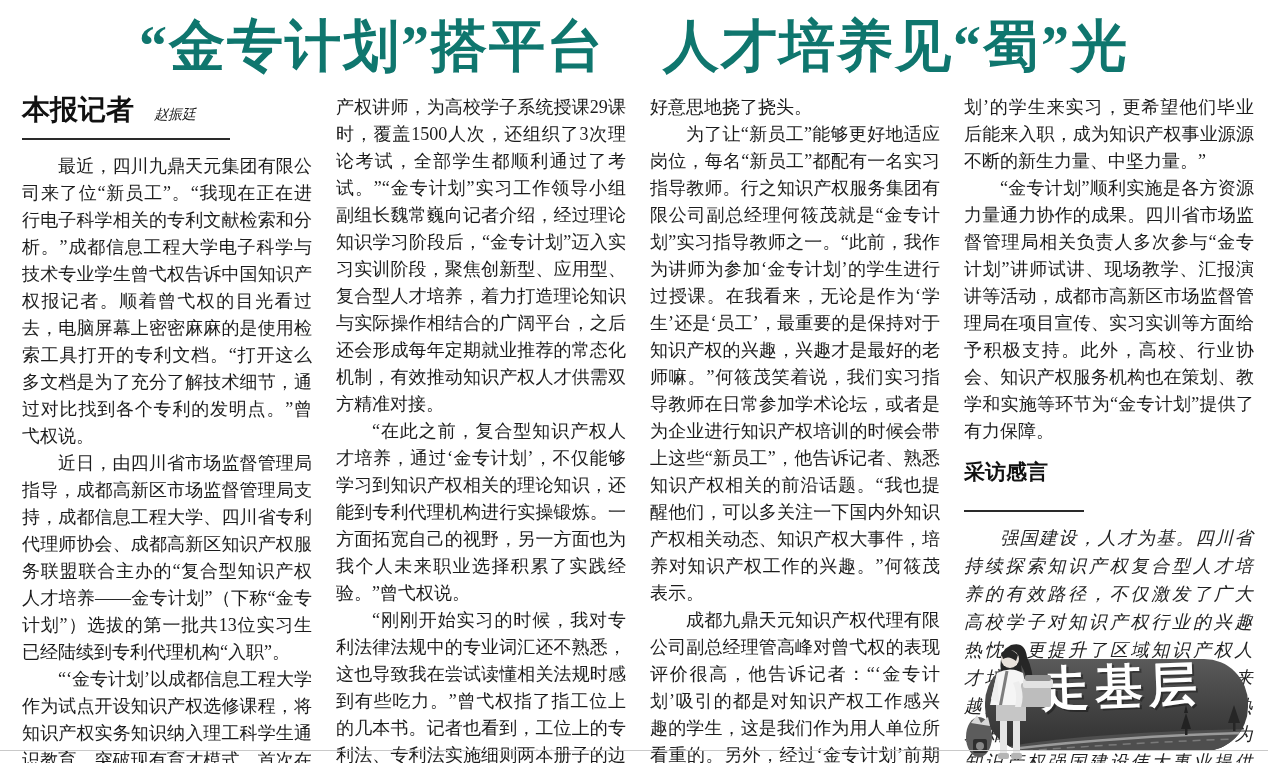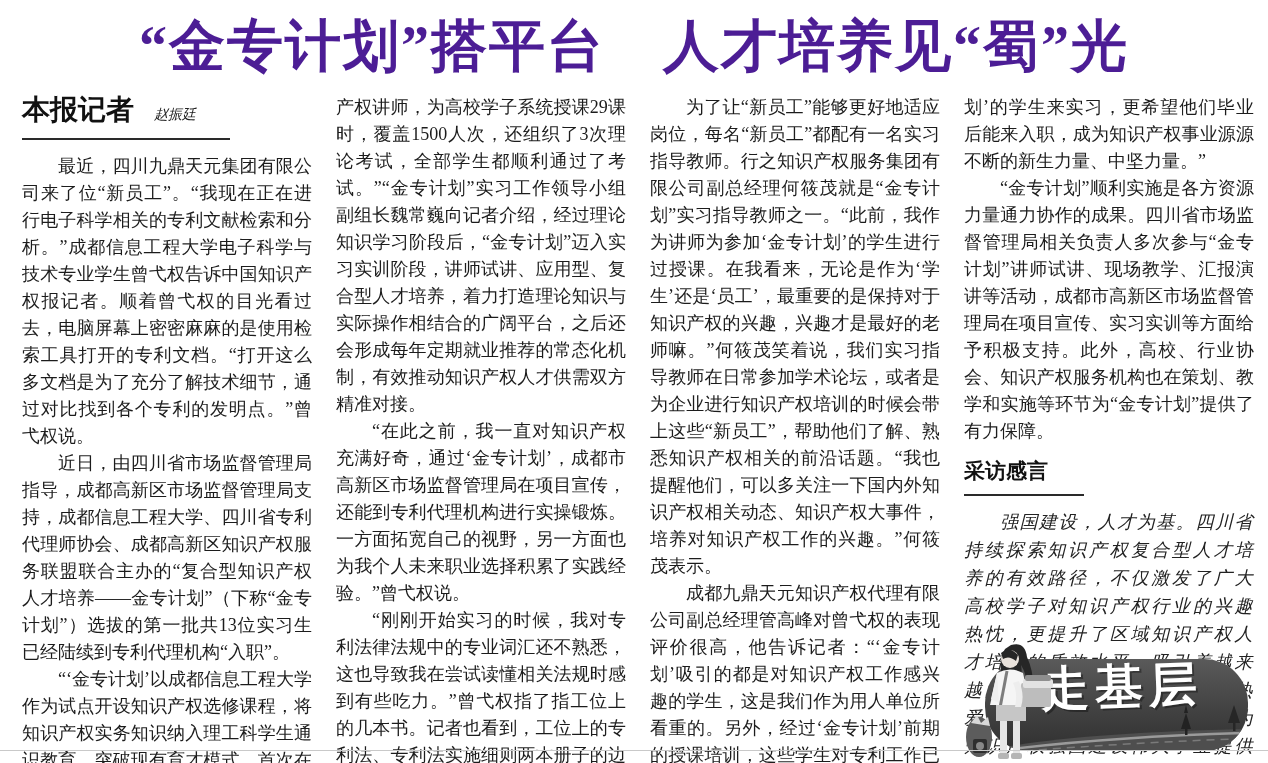--- a/index.html
+++ b/index.html
@@ -14,21 +14,21 @@
   }
   .page { position: relative; width: 1268px; height: 763px; }
 
   .headline {
     margin: 8px 0 10px 0;
     text-align: center;
     font-family: "Liberation Serif", "DejaVu Serif", serif;
     font-size: 56px;
     font-weight: 700;
     letter-spacing: 2px;
-    color: #4c1d95;
+    color: #0f766e;
     line-height: 76px;
     white-space: nowrap;
   }
 
   .columns {
     display: flex;
     gap: 24px;
     padding: 0 22px;
   }
   .col {
@@ -67,26 +67,26 @@
   }
   .byline-author {
     margin-left: 20px;
     font-style: italic;
     font-size: 14px;
     color: #222;
   }
 
   .section-heading {
     display: inline-block;
-    font-family: Liberation Mono, monospace;
+    font-family: Liberation Serif, serif;
     font-weight: 700;
     font-size: 21px;
     color: #111;
     border-bottom: 2px solid #2a2a2a;
-    padding: 0 36px 8px 0;
+    padding: 0 36px 24px 0;
     margin: 14px 0 12px 0;
   }
 
   .bottom-rule {
     position: absolute;
     left: 0; right: 0;
     bottom: 20px;
     height: 1px;
     background: #c9c9c9;
   }
@@ -125,26 +125,27 @@
 </head>
 <body>
 
 <div class="page">
 
   <h1 class="headline">“金专计划”搭平台　人才培养见“蜀”光</h1>
 
   <div class="columns" id="columns">
       <div class="col"><div class="byline"><span class="byline-label">本报记者</span><span class="byline-author">赵振廷</span></div><p class="para">最近，四川九鼎天元集团有限公司来了位“新员工”。“我现在正在进行电子科学相关的专利文献检索和分析。”成都信息工程大学电子科学与技术专业学生曾弋权告诉中国知识产权报记者。顺着曾弋权的目光看过去，电脑屏幕上密密麻麻的是使用检索工具打开的专利文档。“打开这么多文档是为了充分了解技术细节，通过对比找到各个专利的发明点。”曾弋权说。</p><p class="para">近日，由四川省市场监督管理局指导，成都高新区市场监督管理局支持，成都信息工程大学、四川省专利代理师协会、成都高新区知识产权服务联盟联合主办的“复合型知识产权人才培养——金专计划”（下称“金专计划”）选拔的第一批共13位实习生已经陆续到专利代理机构“入职”。</p><p class="para">“‘金专计划’以成都信息工程大学作为试点开设知识产权选修课程，将知识产权实务知识纳入理工科学生通识教育，突破现有育才模式，首次在高校搭建起理工科背景知识产权人才培养平台。在这一批‘新员工’实习实训之前，‘金专计划’已选聘52位知识</p></div>
       <div class="col">
-        <p class="cont">产权讲师，为高校学子系统授课29课时，覆盖1500人次，还组织了3次理论考试，全部学生都顺利通过了考试。”“金专计划”实习工作领导小组副组长魏常巍向记者介绍，经过理论知识学习阶段后，“金专计划”迈入实习实训阶段，讲师试讲、应用型、复合型人才培养，着力打造理论知识与实际操作相结合的广阔平台，之后还会形成每年定期就业推荐的常态化机制，有效推动知识产权人才供需双方精准对接。</p>
-        <p class="para">“在此之前，我一直对知识产权充满好奇，通过‘金专计划’，成都市高新区市场监督管理局在项目宣传，还能到专利代理机构进行实操锻炼。一方面拓宽自己的视野，另一方面也为我个人未来职业选择积累了实践经验。”曾弋权说。</p>
+        <p class="cont">产权讲师，为高校学子系统授课29课时，覆盖1500人次，还组织了3次理论考试，全部学生都顺利通过了考试。”“金专计划”实习工作领导小组副组长魏常巍向记者介绍，经过理论知识学习阶段后，“金专计划”迈入实习实训阶段，聚焦创新型、应用型、复合型人才培养，着力打造理论知识与实际操作相结合的广阔平台，之后还会形成每年定期就业推荐的常态化机制，有效推动知识产权人才供需双方精准对接。</p>
+        <p class="para">“在此之前，复合型知识产权人才培养，通过‘金专计划’，不仅能够学习到知识产权相关的理论知识，还能到专利代理机构进行实操锻炼。一方面拓宽自己的视野，另一方面也为我个人未来职业选择积累了实践经验。”曾弋权说。</p>
         <p class="para">“刚刚开始实习的时候，我对专利法律法规中的专业词汇还不熟悉，这也导致我在尝试读懂相关法规时感到有些吃力。”曾弋权指了指工位上的几本书。记者也看到，工位上的专利法、专利法实施细则两本册子的边角已经被翻得翘了起来，打开册子，里面全是用各种颜色圆珠笔写下的注释。“写得有点乱，自己能看懂就行。”曾弋权不</p>
       </div>
       <div class="col">
-        <p class="para">为了让“新员工”能够更好地适应岗位，每名“新员工”都配有一名实习指导教师。行之知识产权服务集团有限公司副总经理何筱茂就是“金专计划”实习指导教师之一。“此前，我作为讲师为参加‘金专计划’的学生进行过授课。在我看来，无论是作为‘学生’还是‘员工’，最重要的是保持对于知识产权的兴趣，兴趣才是最好的老师嘛。”何筱茂笑着说，我们实习指导教师在日常参加学术论坛，或者是为企业进行知识产权培训的时候会带上这些“新员工”，帮助他们了解、熟悉知识产权相关的前沿话题。“我也提醒他们，可以多关注一下国内外知识产权相关动态、知识产权大事件，培养对知识产权工作的兴趣。”何筱茂表示。</p>
+        <p class="cont">好意思地挠了挠头。</p>
+        <p class="para">为了让“新员工”能够更好地适应岗位，每名“新员工”都配有一名实习指导教师。行之知识产权服务集团有限公司副总经理何筱茂就是“金专计划”实习指导教师之一。“此前，我作为讲师为参加‘金专计划’的学生进行过授课。在我看来，无论是作为‘学生’还是‘员工’，最重要的是保持对于知识产权的兴趣，兴趣才是最好的老师嘛。”何筱茂笑着说，我们实习指导教师在日常参加学术论坛，或者是为企业进行知识产权培训的时候会带上这些“新员工”，他告诉记者、熟悉知识产权相关的前沿话题。“我也提醒他们，可以多关注一下国内外知识产权相关动态、知识产权大事件，培养对知识产权工作的兴趣。”何筱茂表示。</p>
         <p class="para">成都九鼎天元知识产权代理有限公司副总经理管高峰对曾弋权的表现评价很高，他告诉记者：“‘金专计划’吸引的都是对知识产权工作感兴趣的学生，这是我们作为用人单位所看重的。另外，经过‘金专计划’前期的授课培训，这些学生对专利工作已经有了初步了解，打下了坚实的理论与实践基础。我们不仅希望‘金专计</p>
       </div>
       <div class="col"><p class="cont">划’的学生来实习，更希望他们毕业后能来入职，成为知识产权事业源源不断的新生力量、中坚力量。”</p><p class="para">“金专计划”顺利实施是各方资源力量通力协作的成果。四川省市场监督管理局相关负责人多次参与“金专计划”讲师试讲、现场教学、汇报演讲等活动，成都市高新区市场监督管理局在项目宣传、实习实训等方面给予积极支持。此外，高校、行业协会、知识产权服务机构也在策划、教学和实施等环节为“金专计划”提供了有力保障。</p><div class="section-heading">采访感言</div><p class="kai">强国建设，人才为基。四川省持续探索知识产权复合型人才培养的有效路径，不仅激发了广大高校学子对知识产权行业的兴趣热忱，更提升了区域知识产权人才培育的质效水平，吸引着越来越多的年轻人了解知识产权、热爱知识产权、投身知识产权，为知识产权强国建设伟大事业提供坚实的人才支撑。</p></div>
     </div>
 
   <div class="badge">
     <div class="badge-pill">
       <svg class="badge-road" width="263" height="92" viewBox="0 0 263 92">
         <path d="M0,92 Q80,74 263,70 L263,92 Z" fill="#4e4e4e"></path>
         <path d="M10,92 Q120,78 258,74" stroke="#9a9a9a" stroke-width="2.5" fill="none"></path>

